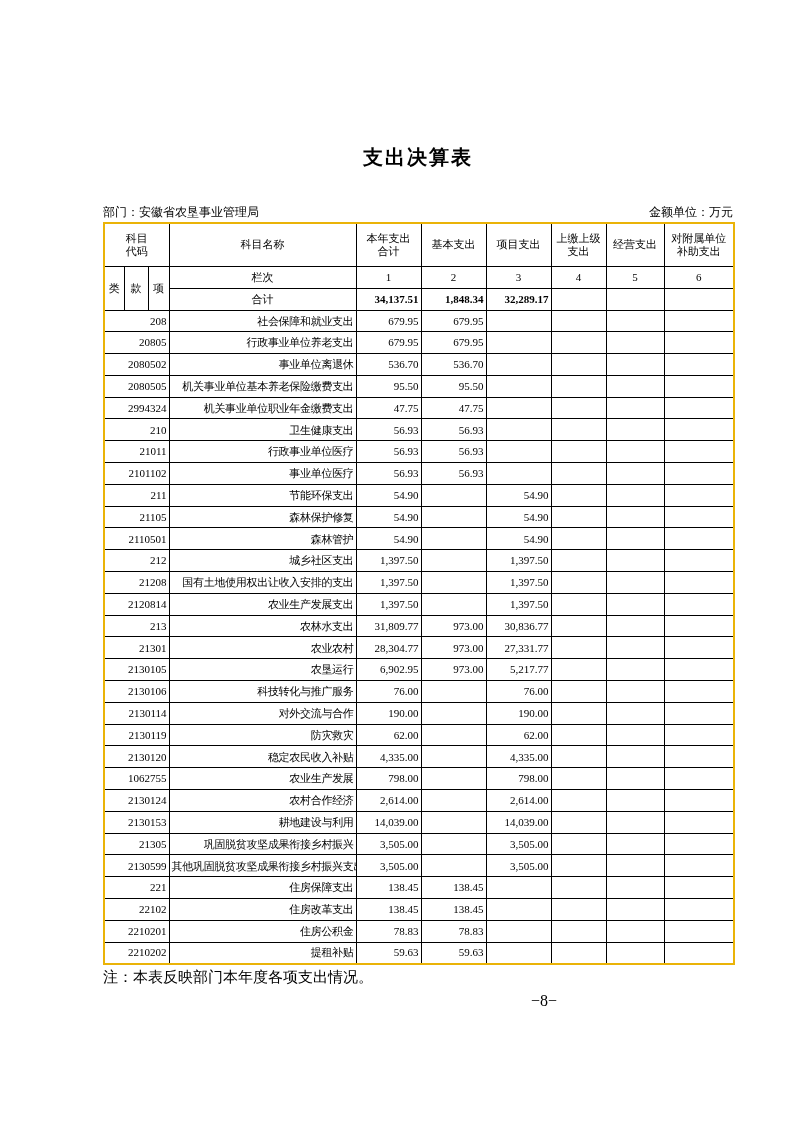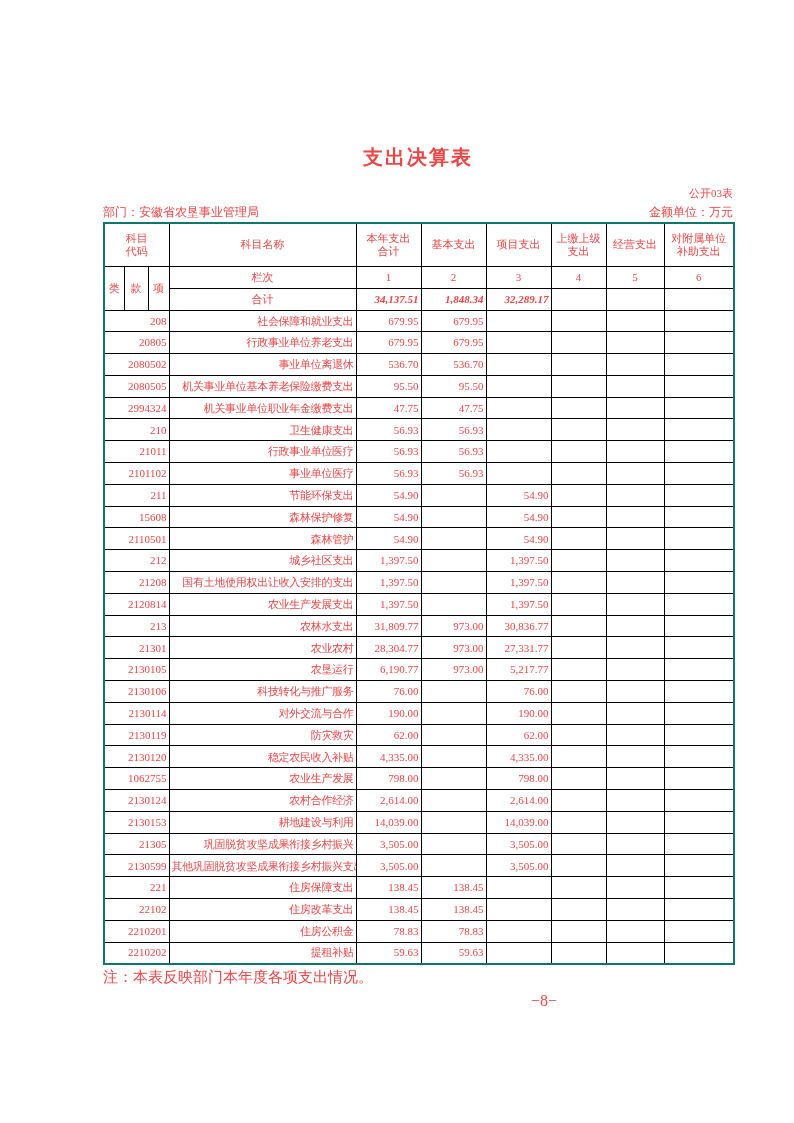--- a/index.html
+++ b/index.html
@@ -4,21 +4,21 @@
 <style>
   * { margin: 0; padding: 0; box-sizing: border-box; }
   html, body { background: #e8e8e8; }
   .sheet {
     position: relative;
     width: 794px;
     height: 1123px;
     background: #ffffff;
     margin: 0 auto;
     font-family: "Liberation Serif", "DejaVu Serif", serif;
-    color: #ef4444;
+    color: #000000;
     overflow: hidden;
   }
   .doc-title {
     position: absolute;
     top: 144px;
     left: 103px;
     width: 630px;
     text-align: center;
     font-size: 20px;
     font-weight: bold;
@@ -43,61 +43,60 @@
   }
   .table-wrap {
     position: absolute;
     top: 222px;
     left: 103px;
   }
   table.expense {
     border-collapse: collapse;
     table-layout: fixed;
     width: 630px;
-    border: 2px solid #0f766e;
+    border: 2px solid #eab308;
   }
   table.expense td {
     border: 1px solid #000;
     vertical-align: middle;
     padding: 0 2px;
     overflow: hidden;
     font-size: 11px;
     line-height: 1.15;
   }
   tr.h1 { height: 43px; }
   tr.h2 { height: 22px; }
   tr.h3 { height: 22px; }
   tr.data-row { height: 21.8px; }
   td.c { text-align: center; }
   td.l { text-align: right; }
   td.r { text-align: right; }
   td.hdr { text-align: center; white-space: pre-line; font-size: 12px; }
   td.name-cell { white-space: nowrap; letter-spacing: -0.3px; }
-  tr.h3 td.num { font-weight: bold; font-style: italic; }
+  tr.h3 td.num { font-weight: bold; }
   .foot-note {
     position: absolute;
     top: 968px;
     left: 103px;
     font-size: 15px;
   }
   .page-number {
     position: absolute;
     top: 992px;
     left: 531px;
     font-size: 16px;
   }
 </style>
 </head>
 <body>
 
 <div class="sheet">
 
   <div class="doc-title">支出决算表</div>
 
-  <div class="meta-code">公开03表</div>
 
   <div class="meta-row">
     <span>部门：安徽省农垦事业管理局</span>
     <span>金额单位：万元</span>
   </div>
 
   <div class="table-wrap">
     <table class="expense">
       <colgroup>
         <col style="width:20px">
@@ -231,21 +230,21 @@
       <td colspan="3" class="l">211</td>
       <td class="l name-cell">节能环保支出</td>
       <td class="r">54.90</td>
       <td class="r"></td>
       <td class="r">54.90</td>
       <td class="r"></td>
       <td class="r"></td>
       <td class="r"></td>
     </tr>
           <tr class="data-row">
-      <td colspan="3" class="l">15608</td>
+      <td colspan="3" class="l">21105</td>
       <td class="l name-cell">森林保护修复</td>
       <td class="r">54.90</td>
       <td class="r"></td>
       <td class="r">54.90</td>
       <td class="r"></td>
       <td class="r"></td>
       <td class="r"></td>
     </tr>
           <tr class="data-row">
       <td colspan="3" class="l">2110501</td>
@@ -303,21 +302,21 @@
       <td class="r">28,304.77</td>
       <td class="r">973.00</td>
       <td class="r">27,331.77</td>
       <td class="r"></td>
       <td class="r"></td>
       <td class="r"></td>
     </tr>
           <tr class="data-row">
       <td colspan="3" class="l">2130105</td>
       <td class="l name-cell">农垦运行</td>
-      <td class="r">6,190.77</td>
+      <td class="r">6,902.95</td>
       <td class="r">973.00</td>
       <td class="r">5,217.77</td>
       <td class="r"></td>
       <td class="r"></td>
       <td class="r"></td>
     </tr>
           <tr class="data-row">
       <td colspan="3" class="l">2130106</td>
       <td class="l name-cell">科技转化与推广服务</td>
       <td class="r">76.00</td>

